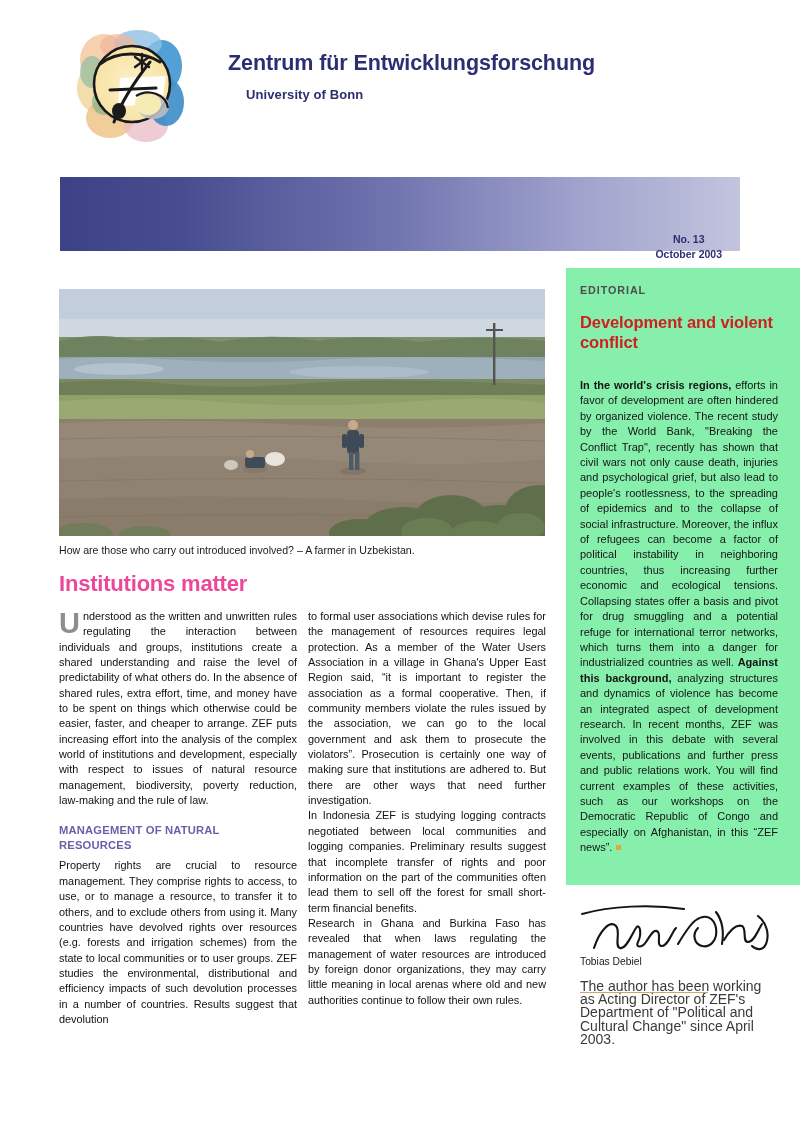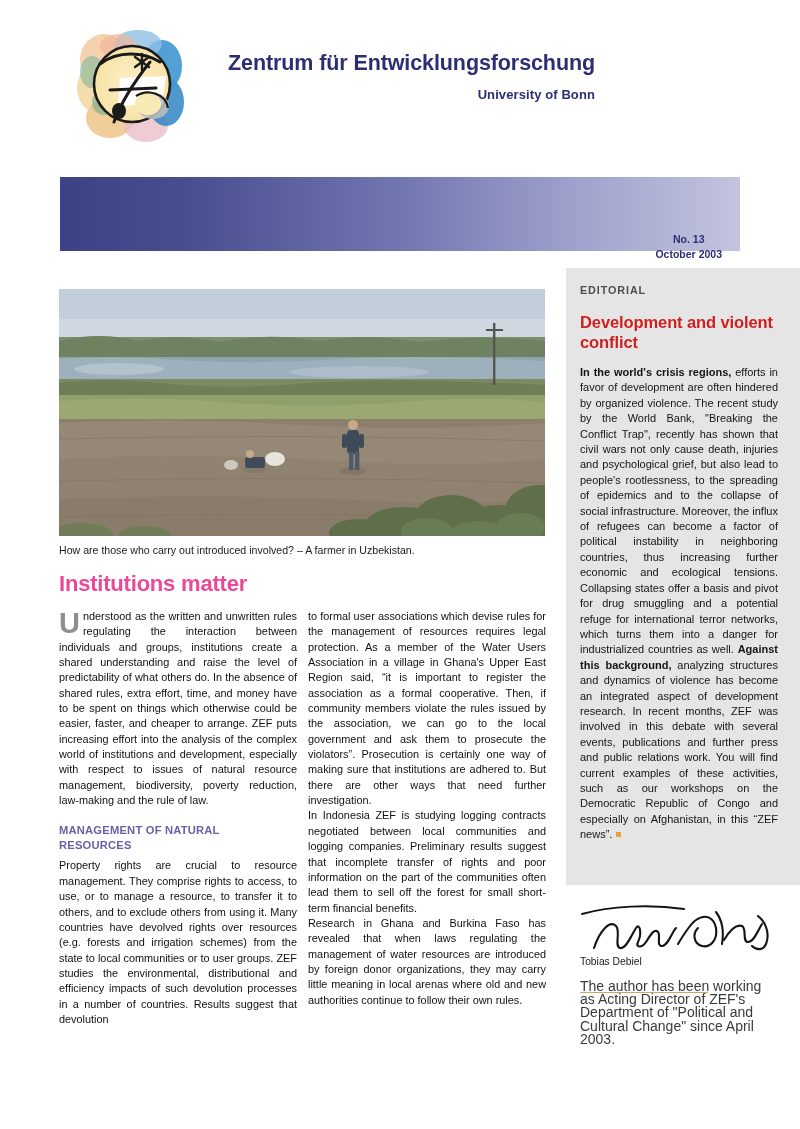--- a/index.html
+++ b/index.html
@@ -7,21 +7,21 @@
     width: 800px; height: 1129px;
     background: #ffffff;
     font-family: "Liberation Sans", sans-serif;
     overflow: hidden;
   }
   .page { position: relative; width: 800px; height: 1129px; }
 
   
   .header { position: absolute; left: 0; top: 0; width: 800px; height: 170px; }
   .logo-wrap { position: absolute; left: 74px; top: 26px; width: 118px; height: 118px; }
-  .org-titles { position: absolute; left: 228px; top: 48px; text-align: right; }
+  .org-titles { position: absolute; left: 228px; top: 48px; }
   .org-line1, .org-line2 {
     font-size: 21.5px; font-weight: bold; color: #2c2e72;
     letter-spacing: -0.1px; line-height: 30px;
   }
   .org-line3 {
     font-size: 13px; font-weight: bold; color: #2c2e72;
     margin-top: 9px; letter-spacing: 0.1px; margin-left: 18px;
   }
 
   
@@ -70,30 +70,30 @@
   }
   .subhead {
     font-size: 11.2px; font-weight: bold; color: #6b5fa8;
     letter-spacing: 0.2px; line-height: 14.5px;
     margin: 15px 4px 6px 0; text-align: left;
   }
 
   
   .editorial {
     position: absolute; left: 566px; top: 268px; width: 234px; height: 617px;
-    background: #e5e5e5;
+    background: #86efac;
   }
   .ed-inner { position: absolute; left: 14px; top: 16px; width: 198px; }
   .ed-kicker {
     font-size: 10.8px; font-weight: bold; color: #4d4d4d;
     letter-spacing: 0.9px; margin-bottom: 17px;
   }
   .ed-title {
     font-size: 16.5px; font-weight: bold; color: #cf1f1f;
-    line-height: 19.5px; margin-bottom: 13px; letter-spacing: -0.1px;
+    line-height: 19.5px; margin-bottom: 26px; letter-spacing: -0.1px;
   }
   .ed-body {
     font-size: 11px; line-height: 15.4px; color: #141414; text-align: justify;
   }
   .ed-body b { font-weight: bold; }
   .ed-enddot {
     display: inline-block; width: 5px; height: 5px;
     background: #e8a33d; margin-left: 4px; vertical-align: 1px;
   }
   .signature { position: absolute; left: 14px; top: 636px; width: 200px; height: 52px; }

